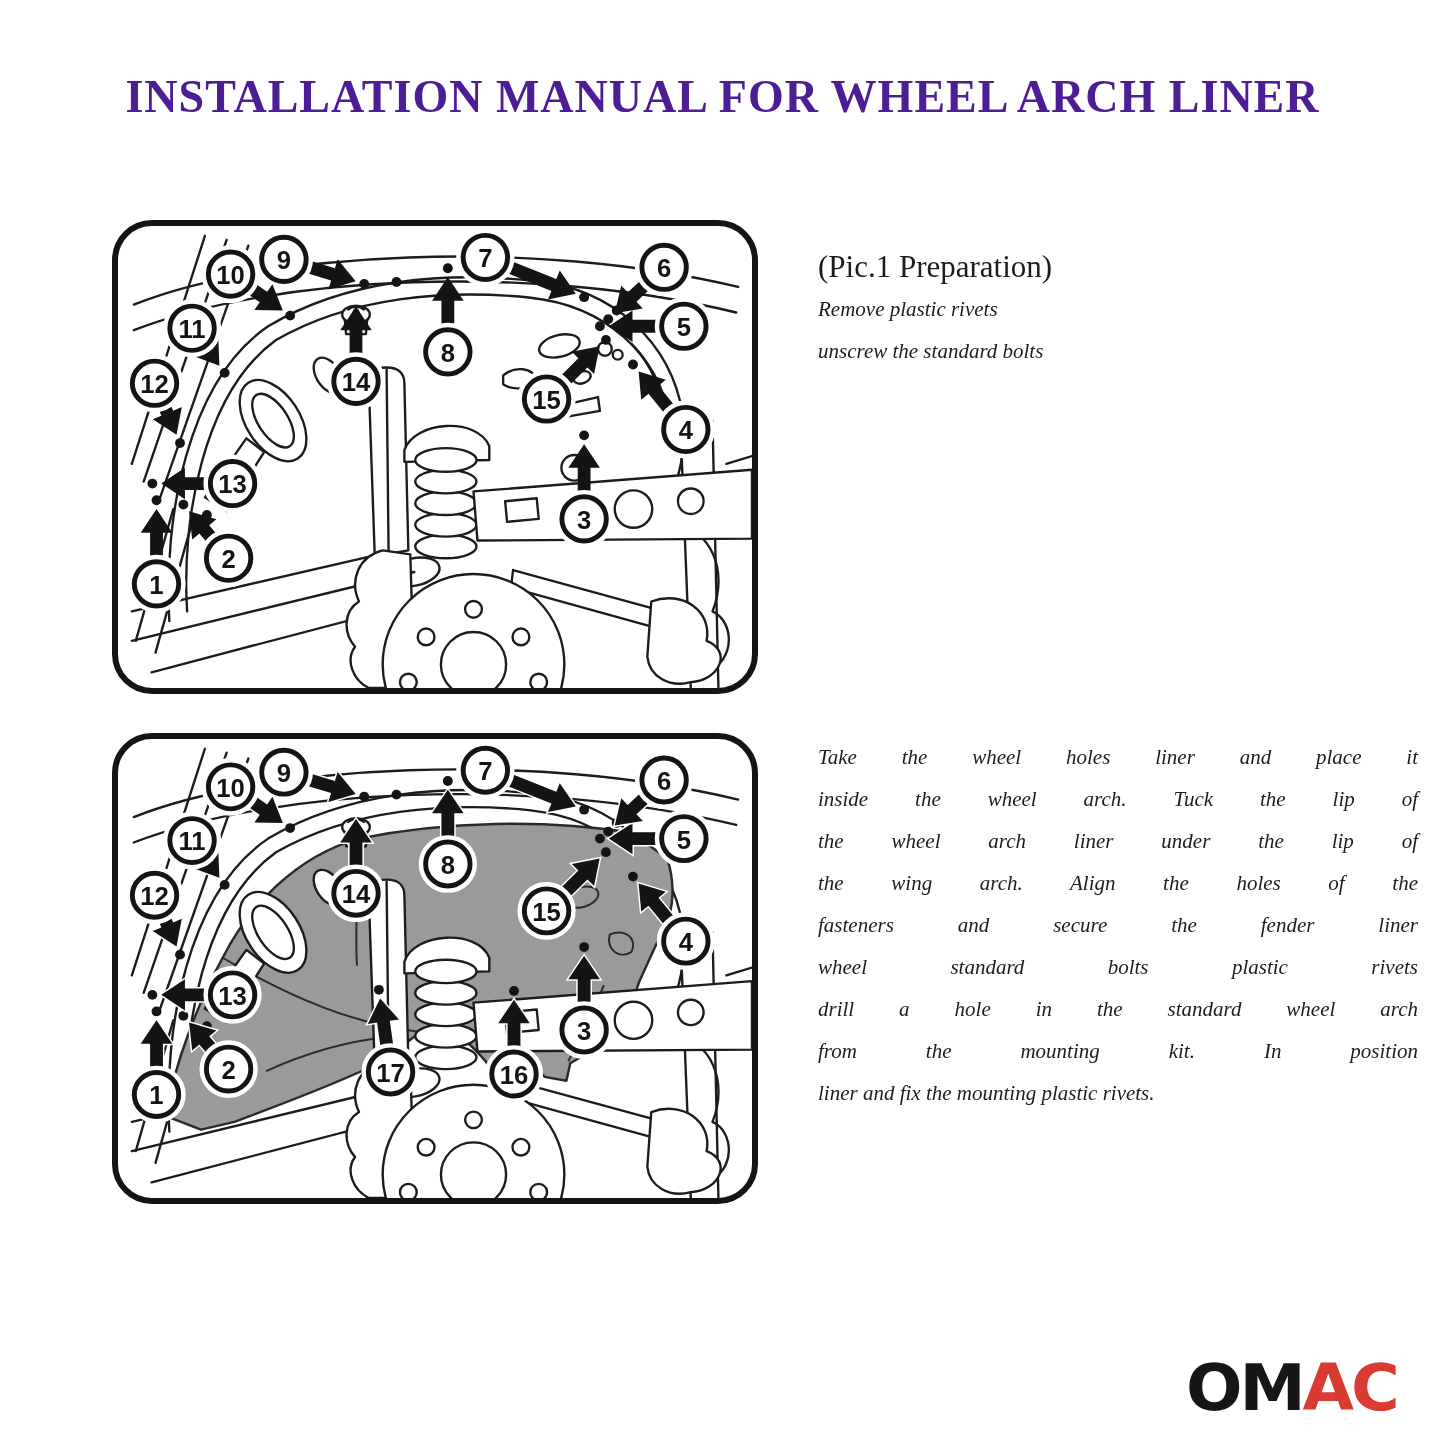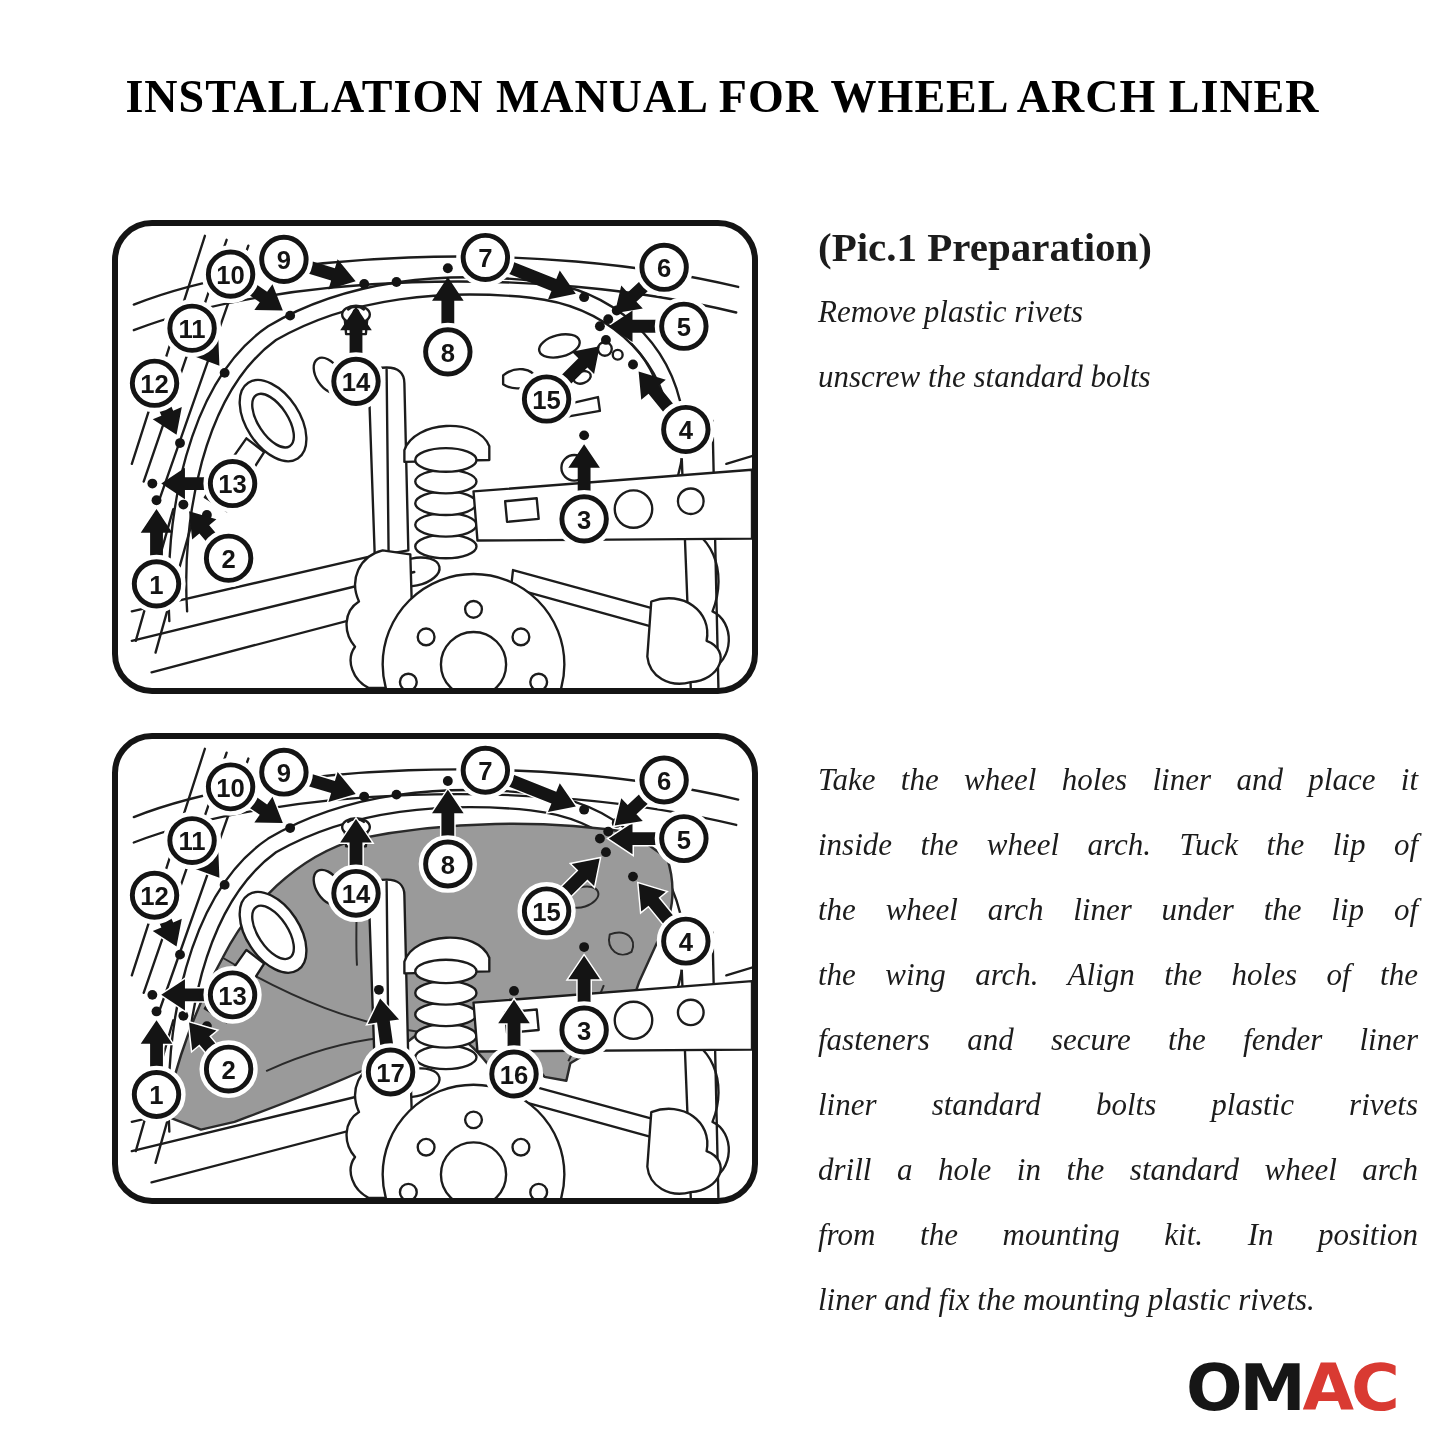--- a/index.html
+++ b/index.html
@@ -4,35 +4,35 @@
 <style>
   html,body{margin:0;padding:0;}
   body{
     width:1445px;height:1445px;position:relative;overflow:hidden;
     background:#ffffff;color:#111;
     font-family:"Liberation Serif", serif;
   }
   .page-title{
     position:absolute;top:70px;left:0;width:1445px;
     text-align:center;font-weight:bold;font-size:46px;letter-spacing:1px;
-    color:#000000;white-space:nowrap;
+    color:#4c1d95;white-space:nowrap;
   }
   .diagram{
     position:absolute;left:112px;width:646px;
     border:6px solid #141414;border-radius:40px;box-sizing:border-box;
     background:#fff;overflow:hidden;
   }
   .diagram svg{display:block;width:100%;height:100%;}
   #diagram1{top:220px;height:474px;}
   #diagram2{top:733px;height:471px;}
   .textblock{position:absolute;left:818px;width:600px;color:#1c1c1c;}
   #textblock1{top:226px;}
   #textblock2{top:736px;}
-  .tb-heading{font-weight:bold;font-size:41px;line-height:42px;}
-  .tline{font-style:italic;font-size:31px;line-height:42px;white-space:nowrap;margin-top:23px;}
+  .tb-heading{font-weight:normal;font-size:31px;line-height:42px;margin-top:20px;}
+  .tline{font-style:italic;font-size:21px;line-height:42px;white-space:nowrap;}
   .just .tline{white-space:normal;text-align:justify;text-align-last:justify;}
   .just .tline:last-child{text-align-last:left;}
   .co-ring{fill:#fff;stroke:#141414;stroke-width:5px;}
   .co-halo{fill:#fff;stroke:#fff;stroke-width:3px;}
   .co-num{font:bold 26px "Liberation Sans", sans-serif;fill:#141414;}
   .arr{fill:#141414;}
   .outlined .arr{stroke:#fff;stroke-width:3px;paint-order:stroke;}
   .logo{
     position:absolute;left:1186px;top:1348px;width:240px;height:86px;
     font-family:"DejaVu Sans", sans-serif;font-weight:800;font-size:64px;
@@ -389,20 +389,20 @@
     </div>
 </div>
 
 <div class="textblock" id="textblock2">
   <div class="tb-lines just">
       <div class="tline">Take the wheel holes liner and place it</div>
       <div class="tline">inside the wheel arch. Tuck the lip of</div>
       <div class="tline">the wheel arch liner under the lip of</div>
       <div class="tline">the wing arch. Align the holes of the</div>
       <div class="tline">fasteners and secure the fender liner</div>
-      <div class="tline">liner standard bolts plastic rivets</div>
+      <div class="tline">wheel standard bolts plastic rivets</div>
       <div class="tline">drill a hole in the standard wheel arch</div>
       <div class="tline">from the mounting kit. In  position</div>
       <div class="tline">liner and fix the mounting plastic rivets.</div>
     </div>
 </div>
 
 <div class="logo"><span class="lb" style="color: rgb(22, 22, 22);">OM</span><span class="lr" style="color: rgb(217, 58, 50);">AC</span></div>
 
 </body></html>

